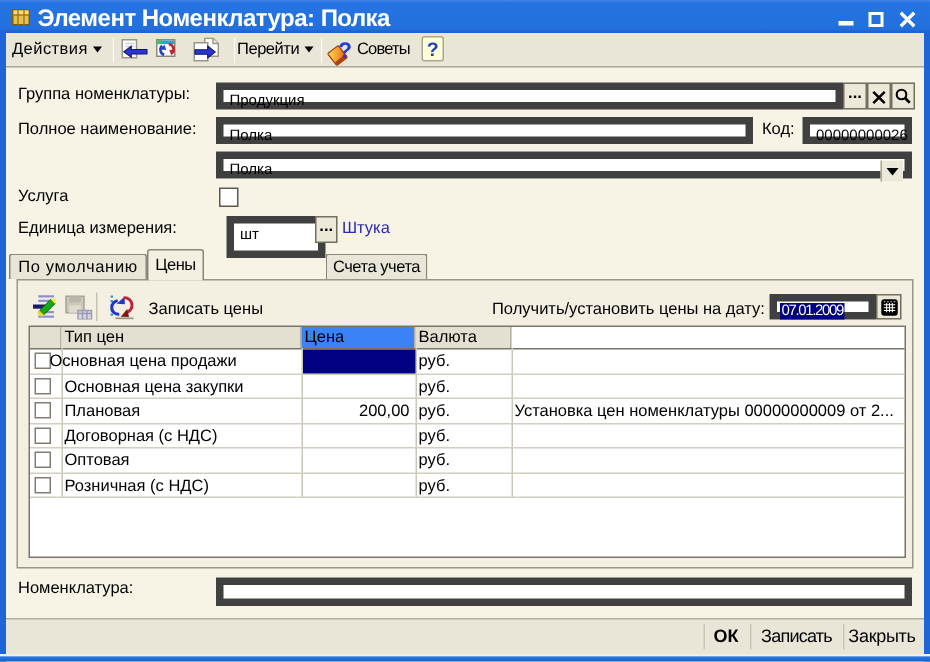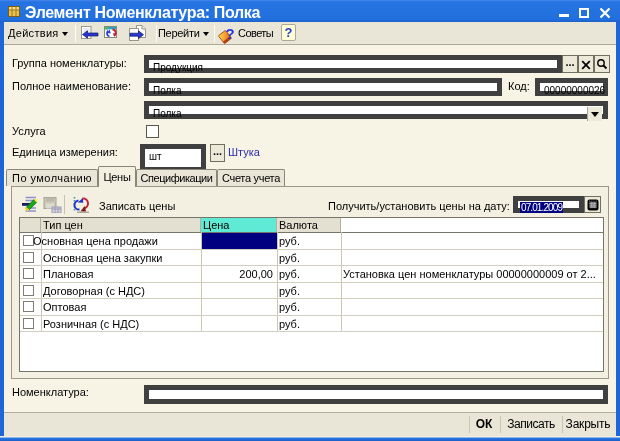--- a/index.html
+++ b/index.html
@@ -140,29 +140,28 @@
       <span class="t">Полка</span>
     <div style="position:absolute;right:1px;top:1px;width:15px;height:14px;background:#ece9d8;border-left:1px solid #aaa795">
       <div style="width:0;height:0;border-left:4px solid transparent;border-right:4px solid transparent;border-top:5px solid #000;margin:5px auto 0"></div>
     </div>
   </div>
 
   <div class="lbl" style="top:125px">Услуга</div>
   <div class="abs" style="left:146px;top:125px;width:13px;height:13px;background:#fff;border:1px solid #5a584c"></div>
 
   <div class="lbl" style="top:146px">Единица измерения:</div>
-  <div class="input" style="left:140px;top:144px;width:66px;height:28px">
+  <div class="input" style="left:151px;top:144px;width:66px;height:28px">
       <span class="t">шт</span>
     </div>
   <div class="sbtn" style="left:210px;top:144px;width:15px;height:18px;line-height:12px;font-weight:bold">...</div>
   <div class="lbl" style="left:228px;top:146px;color:#2a2ab2">Штука</div>
 
   <div class="tab" style="left:6px;top:169px;width:92px;height:17px;line-height:17px;letter-spacing:0.45px">По умолчанию</div>
   <div class="tab" style="left:98px;top:166px;width:38px;height:21px;line-height:21px;background:#f3f0e1;z-index:3">Цены</div>
-  <div class="tab" style="left:136px;top:169px;width:81px;height:17px;line-height:17px;letter-spacing:-0.45px">Спецификации</div>
   <div class="tab" style="left:217px;top:169px;width:68px;height:17px;line-height:17px">Счета учета</div>
 
   <div id="panel" class="abs"></div>
 
   <svg class="abs" style="left:20px;top:195px;z-index:4" width="20" height="19" viewBox="0 0 20 19">
     <g stroke="#9090d0" stroke-width="1.5">
       <line x1="5.5" y1="2.5" x2="16" y2="2.5"></line>
       <line x1="5.5" y1="5.5" x2="16" y2="5.5"></line>
       <line x1="5.5" y1="13" x2="16" y2="13"></line>
       <line x1="5.5" y1="16" x2="16" y2="16"></line>
@@ -208,21 +207,21 @@
         <line x1="6" y1="3" x2="6" y2="9.2"></line>
         <line x1="7.9" y1="3" x2="7.9" y2="9.2"></line>
       </g>
       <line x1="2.2" y1="2.2" x2="9.8" y2="2.2" stroke="#fff" stroke-width="0.6" stroke-dasharray="1 1.2"></line>
     </svg>
   </div>
 
   <div id="tbl" class="abs">
     <div class="hcell" style="left:0;width:21px"></div>
     <div class="hcell" style="left:21px;width:160px">Тип цен</div>
-    <div class="hcell" style="left:181px;width:76px;background:#5eead4">Цена</div>
+    <div class="hcell" style="left:181px;width:76px;background:#3b82f6">Цена</div>
     <div class="hcell" style="left:257px;width:64px">Валюта</div>
     <div class="abs" style="left:0;top:14px;width:583px;height:1px;background:#77756a"></div>
     <div class="vline" style="left:21px"></div>
     <div class="vline" style="left:181px"></div>
     <div class="vline" style="left:257px"></div>
     <div class="vline" style="left:321px"></div>
 
     <div class="row" style="left:0;top:15px">
       <div class="cb" style="left:3px;top:2px"></div>
       <div class="rtxt" style="left:13px">Основная цена продажи</div>

